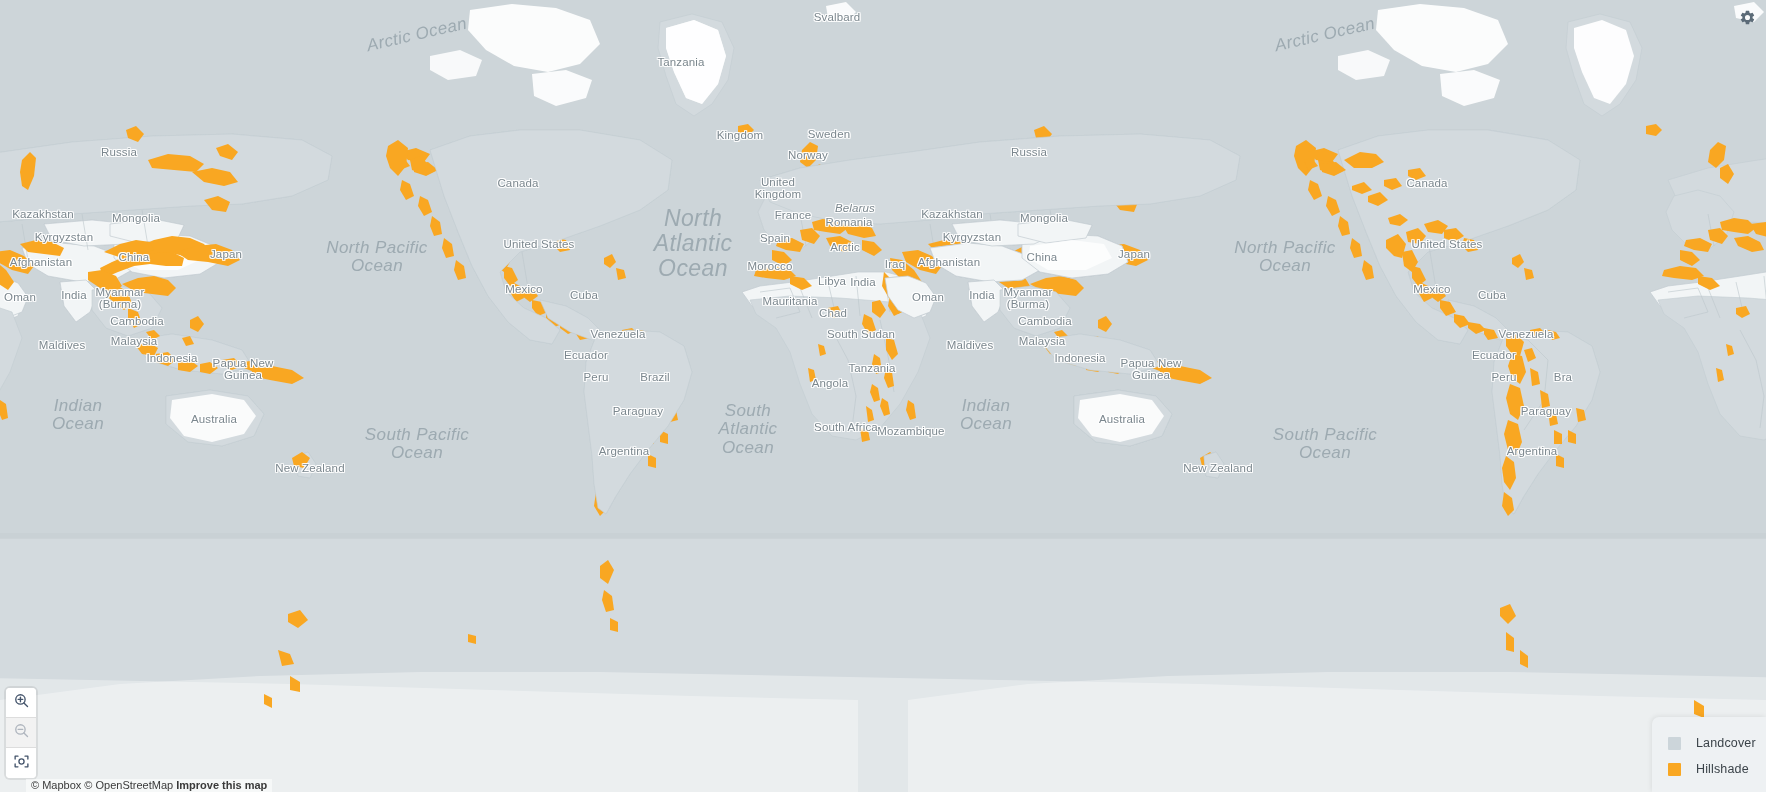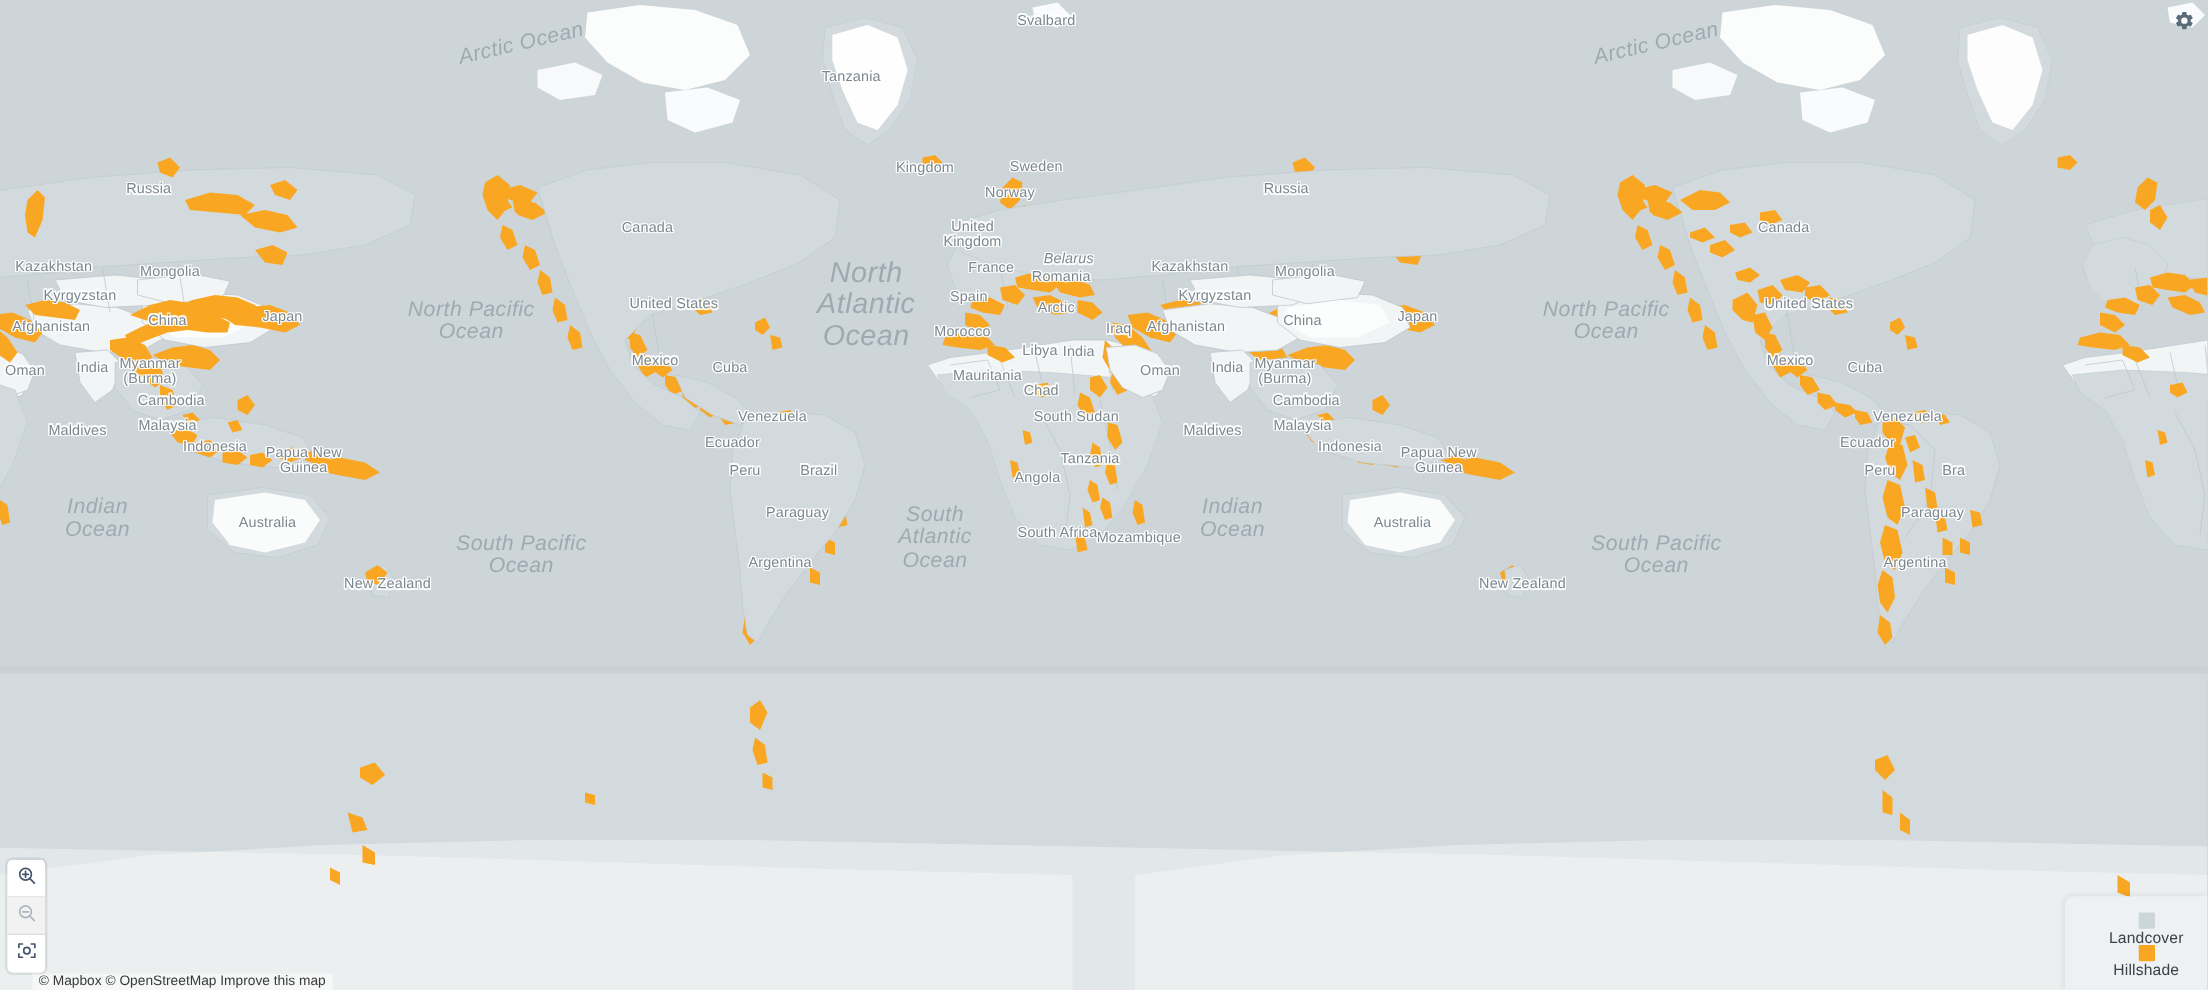--- a/index.html
+++ b/index.html
@@ -71,36 +71,35 @@
   #attribution {
     position: absolute; left: 26px; bottom: 0;
     height: 13px; line-height: 13px;
     background: rgba(255,255,255,.55);
     padding: 0 5px;
     font-size: 11px;
     color: #3a3a3a;
     white-space: nowrap;
     overflow: hidden;
   }
-  #attribution .strong { font-weight: normal; }
+  #attribution .strong { font-weight: bold; }
 
   
   #legend {
     position: absolute; right: 0; bottom: 0;
     width: 114px;
     background: #eef1f3;
     border-top-left-radius: 7px;
     box-shadow: -1px -1px 5px rgba(0,0,0,.07);
     padding: 13px 0 10px 16px;
   }
   .legend-row {
     display: flex; align-items: center;
-    gap: 0;
+    gap: 15px;
     height: 26px;
-    flex-direction: column;
   }
   .legend-swatch { width: 13px; height: 13px; flex: 0 0 13px; border-radius: 1px; }
   .legend-label { font-size: 12.5px; color: #3b4349; letter-spacing: .15px; }
 </style>
 </head>
 <body>
 
 <div id="app">
 
   <div id="map-canvas">

